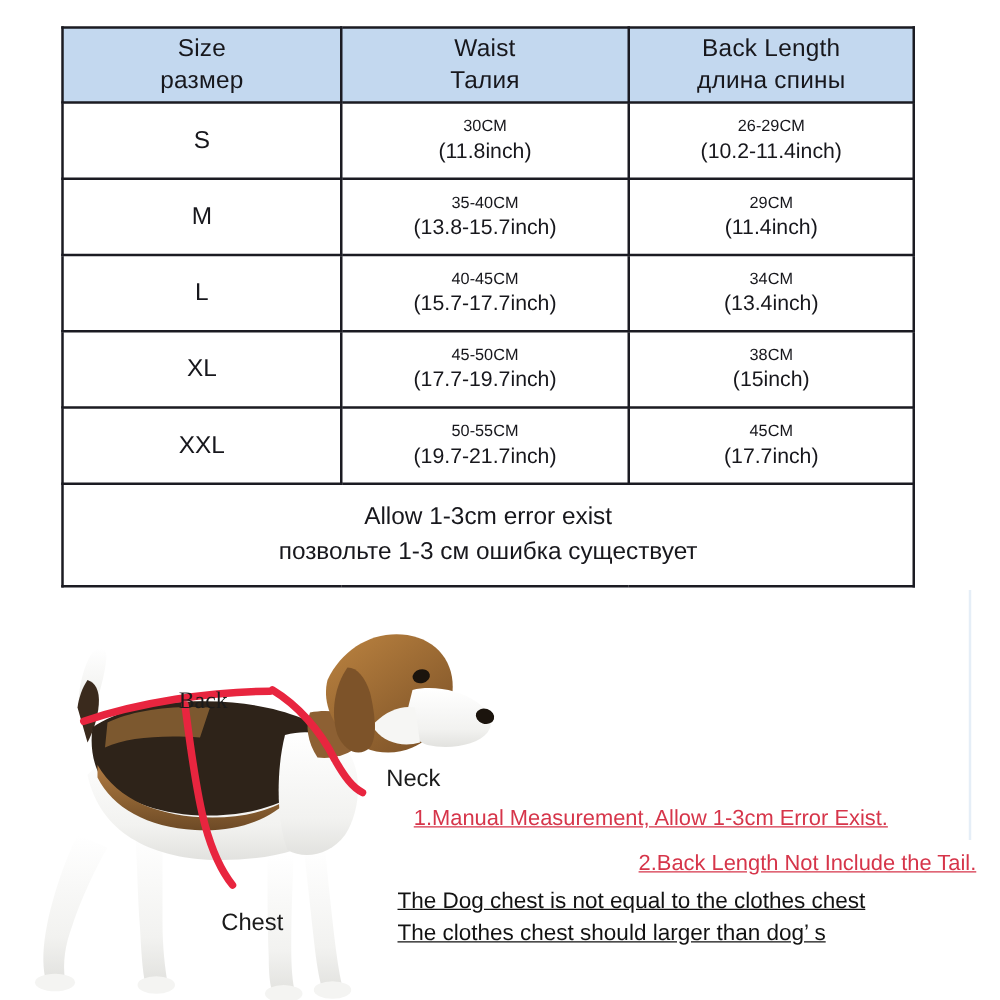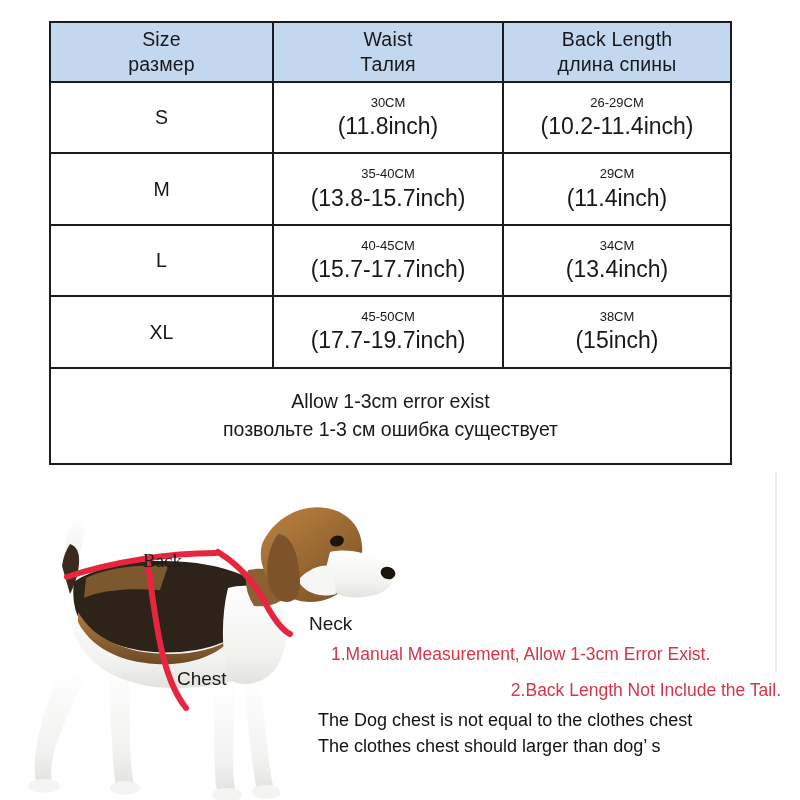--- a/index.html
+++ b/index.html
@@ -57,21 +57,21 @@
   .cell-size {
     font-size: 19.5px;
     color: #17171c;
   }
   .cell-two span {
     display: block;
     line-height: 1.34;
     color: #17171c;
   }
   .cell-main { font-size: 13px; }
-  .cell-sub  { font-size: 23px; }
+  .cell-sub  { font-size: 17px; }
 
   td.footer-cell {
     height: 80px;
   }
   .footer-line {
     display: block;
     font-size: 19.5px;
     line-height: 1.42;
     color: #17171c;
   }
@@ -102,32 +102,33 @@
 
   
   .meas-label {
     position: absolute;
     font-size: 19px;
     color: #1b1b1b;
     white-space: nowrap;
   }
   #label-back  { left: 143px; top: 550px; font-family: Liberation Serif, serif; }
   #label-neck  { left: 309px; top: 613px; }
-  #label-chest { left: 177px; top: 668px; }
+  #label-chest { left: 177px; top: 728px; }
 
   
   #notes {
     position: absolute;
     left: 331px;
     top: 646px;
     width: 450px;
   }
   .note {
     display: block;
     white-space: nowrap;
+    text-decoration: underline;
   }
   .note-red {
     color: #d6354a;
     font-size: 17.5px;
     line-height: 1.0;
   }
   #note-1 { margin: 0 0 18px 0; }
   #note-2 { margin: 0 0 8px -3px; text-align: right; }
   .note-black {
     color: #121212;
@@ -205,20 +206,31 @@
         <td class="cell-two">
           <span class="cell-main">45-50CM</span>
           <span class="cell-sub">(17.7-19.7inch)</span>
         </td>
         <td class="cell-two">
           <span class="cell-main">38CM</span>
           <span class="cell-sub">(15inch)</span>
         </td>
       </tr>
 
+      <tr>
+        <td class="cell-size">XXL</td>
+        <td class="cell-two">
+          <span class="cell-main">50-55CM</span>
+          <span class="cell-sub">(19.7-21.7inch)</span>
+        </td>
+        <td class="cell-two">
+          <span class="cell-main">45CM</span>
+          <span class="cell-sub">(17.7inch)</span>
+        </td>
+      </tr>
 
       <tr>
         <td class="footer-cell" colspan="3">
           <span class="footer-line">Allow 1-3cm error exist</span>
           <span class="footer-line">позвольте 1-3 см ошибка существует</span>
         </td>
       </tr>
 
     </tbody>
   </table>

